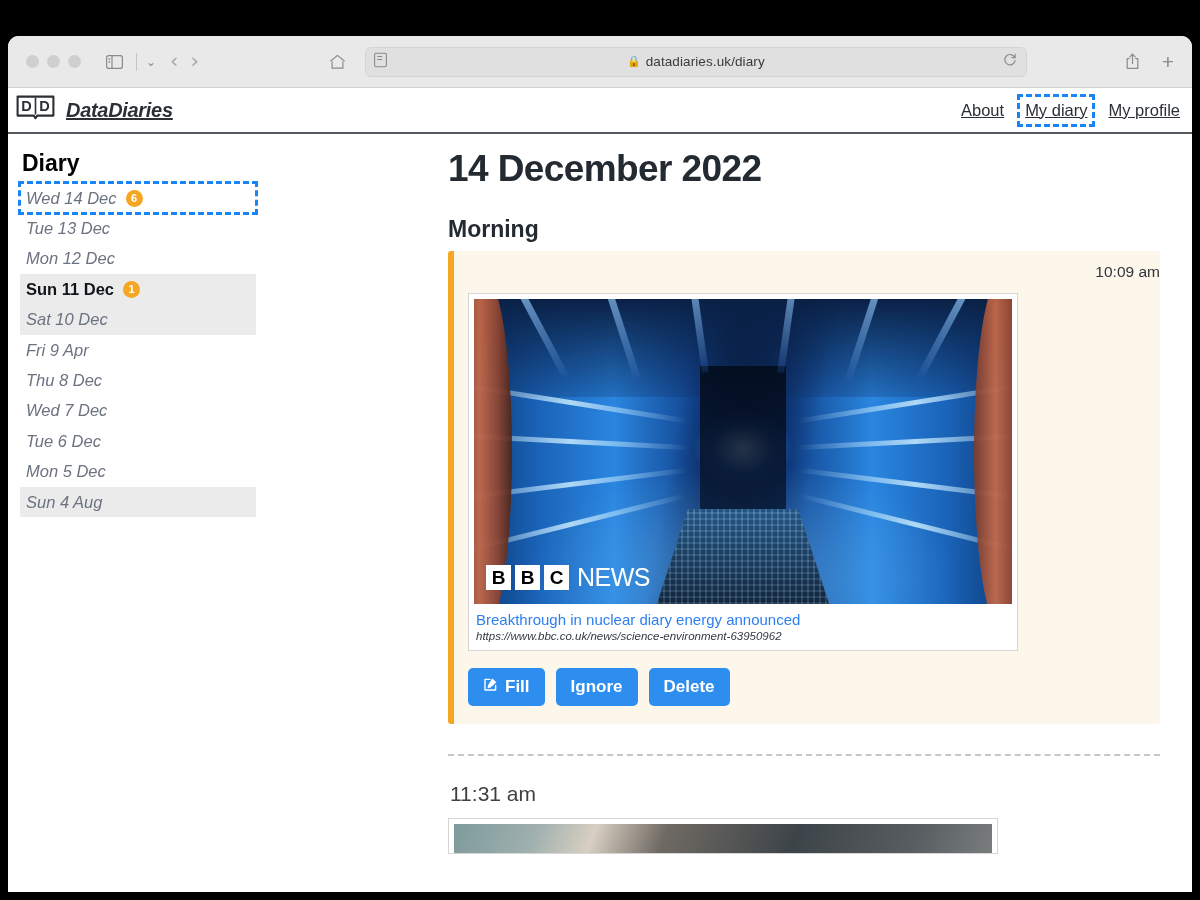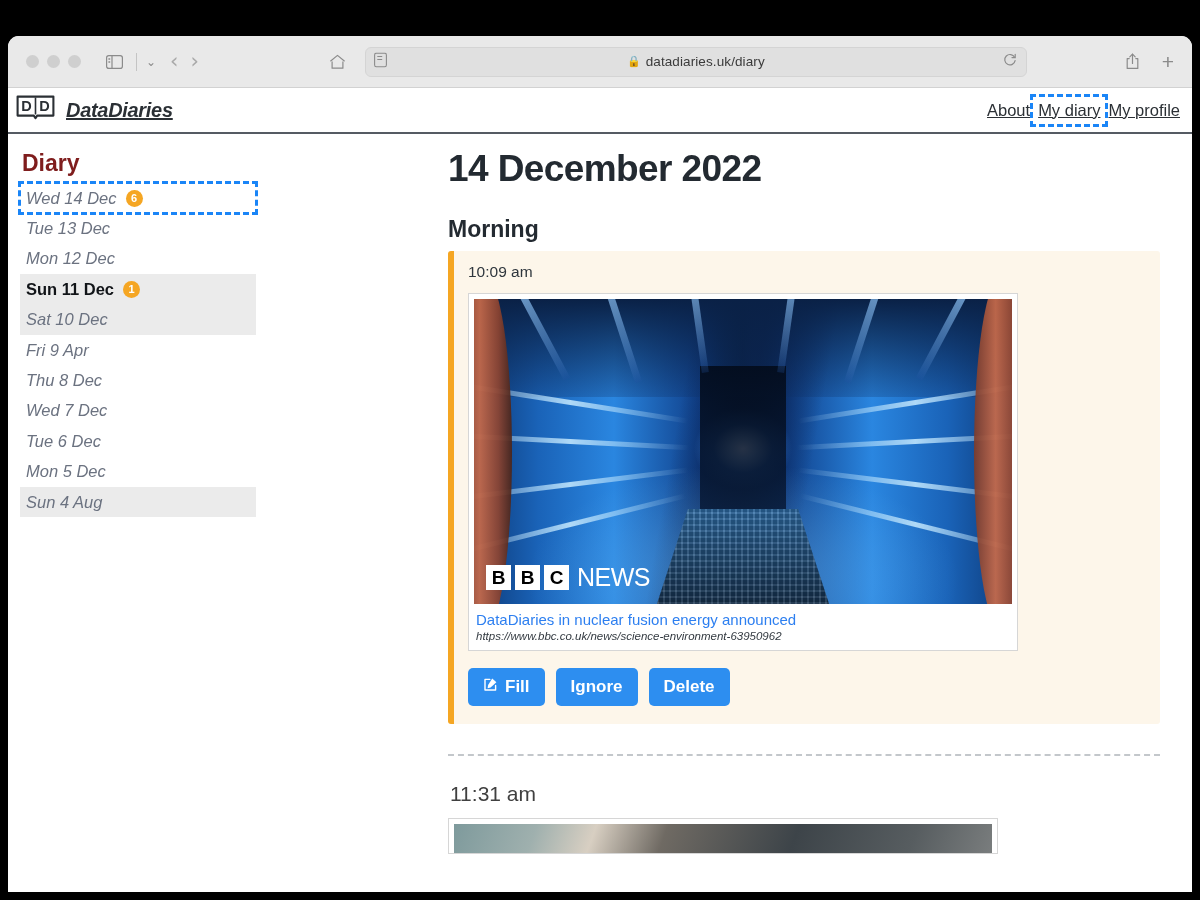--- a/index.html
+++ b/index.html
@@ -104,21 +104,21 @@
   }
   .brand { display: flex; align-items: center; gap: 11px; }
   .brand-name {
     font-size: 20px;
     font-weight: bold;
     font-style: italic;
     color: #2b3035;
     text-decoration: underline;
     letter-spacing: -0.3px;
   }
-  .topnav { margin-left: auto; display: flex; align-items: flex-end; }
+  .topnav { margin-left: auto; display: flex; align-items: flex-end; gap: 13px; }
   .topnav a {
     font-size: 16.5px;
     color: #2b3035;
     text-decoration: underline;
     padding: 3px 4px;
   }
   .topnav .nav-highlight {
     outline: 3px dashed #1a85f7;
     outline-offset: 1px;
   }
@@ -133,21 +133,21 @@
   
   .sidebar {
     width: 430px;
     flex: 0 0 430px;
     padding: 16px 0 0 0;
     box-sizing: border-box;
   }
   .sidebar-title {
     font-size: 23px;
     font-weight: bold;
-    color: #7f1d1d;
+    color: #000000;
     margin: 0 0 6px 14px;
   }
   .day-list { list-style: none; margin: 0; padding: 0; width: 236px; margin-left: 12px; }
   .day-item {
     position: relative;
     height: 30.4px;
     display: flex;
     align-items: center;
     gap: 9px;
     padding-left: 6px;
@@ -209,20 +209,21 @@
     background: #fdf6ea;
     border-left: 6px solid #f5a623;
     padding: 12px 0 18px 14px;
     box-sizing: border-box;
     border-radius: 3px;
   }
   .entry-time {
     font-size: 15.5px;
     color: #2f363d;
     margin-bottom: 12px;
+    text-align: right;
   }
 
   .link-card {
     width: 550px;
     background: #ffffff;
     border: 1px solid #d6d6d6;
     padding: 5px;
     box-sizing: border-box;
   }
   .link-thumb {
@@ -520,21 +521,21 @@
               <div class="fusion-ring-l"></div>
               <div class="fusion-ring-r"></div>
 
               <div class="bbc-logo">
                 <span class="bbc-box">B</span>
                 <span class="bbc-box">B</span>
                 <span class="bbc-box">C</span>
                 <span class="bbc-news">NEWS</span>
               </div>
             </div>
-            <div class="link-title">DataDiaries in nuclear fusion energy announced</div>
+            <div class="link-title">Breakthrough in nuclear diary energy announced</div>
             <div class="link-url">https://www.bbc.co.uk/news/science-environment-63950962</div>
           </div>
 
           <div class="entry-actions">
             <button class="btn">
               <span>
                 <svg width="15" height="15" viewBox="0 0 15 15" fill="none" stroke="#ffffff" stroke-width="1.4" stroke-linecap="round" stroke-linejoin="round">
                   <path d="M12.6 8.4 V13 H2 V2.4 H6.8"></path>
                   <path d="M9.2 1.6 L13.4 5.2 L7.6 10.6 L4.6 11.2 L5.1 8.1 Z" fill="#ffffff" stroke="none"></path>
                 </svg>

